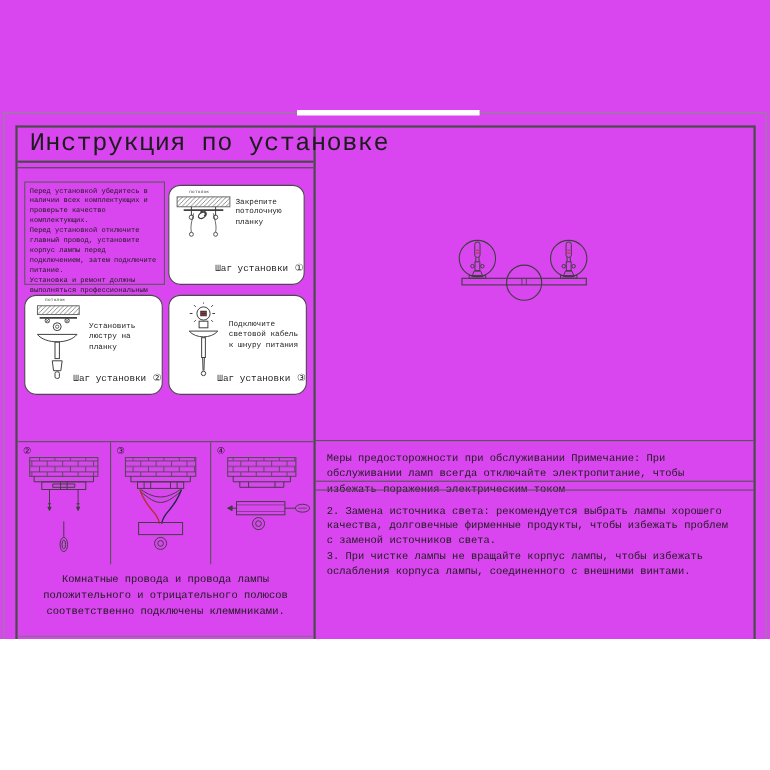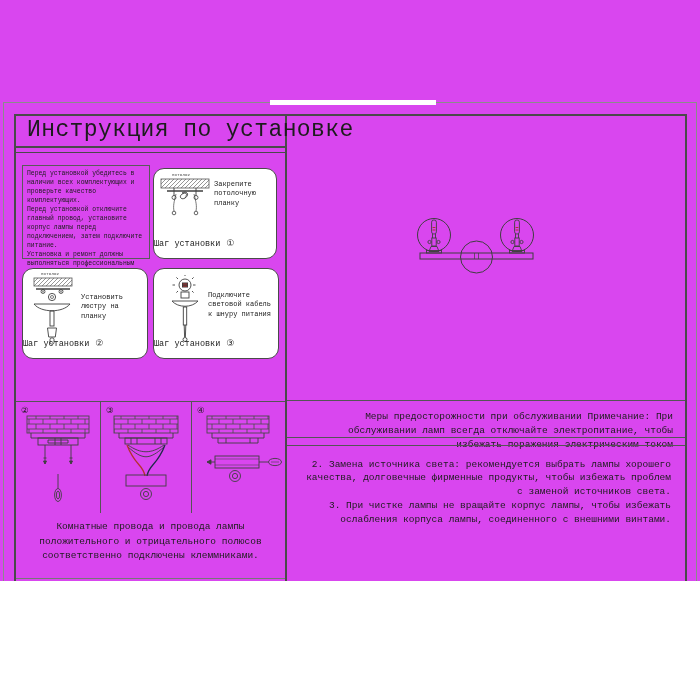--- a/index.html
+++ b/index.html
@@ -11,35 +11,35 @@
   #outer-frame{position:absolute;left:3px;top:102px;width:692px;height:502px;
                border:1px solid #8b8b8b;}
   #outer-frame .gap-top{position:absolute;left:266px;top:-3px;width:166px;height:5px;background:#fff;}
   #outer-frame .gap-bottom{position:absolute;left:274px;bottom:-3px;width:214px;height:5px;background:#fff;}
 
   
   #inner-frame{position:absolute;left:14px;top:114px;width:669px;height:471px;
                border:2px solid #4a4a4a;}
 
   #left-col{position:absolute;left:0;top:0;width:269px;height:100%;border-right:2px solid #4a4a4a;}
-  #right-col{position:absolute;left:271px;top:0;right:0;bottom:0;text-align:right;}
+  #right-col{position:absolute;left:271px;top:0;right:0;bottom:0;}
 
   #title-bar{position:absolute;left:0;top:0;right:0;height:30px;border-bottom:2px solid #4a4a4a;
              font-size:23px;line-height:29px;padding-left:11px;letter-spacing:0.4px;white-space:nowrap;}
   #title-rule{position:absolute;left:0;top:36px;right:0;border-top:1.5px solid #4a4a4a;}
 
   #intro-box{position:absolute;left:6px;top:49px;width:118px;height:84px;border:1px solid #5a5a5a;
              padding:4px;font-size:6.4px;line-height:1.4;text-align:left;white-space:pre-line;}
 
   .step-box{position:absolute;border:1.2px solid #4a4a4a;border-radius:11px;background:#fff;}
   #step-box-1{left:137px;top:52px;width:122px;height:89px;}
   #step-box-2{left:6px;top:152px;width:124px;height:89px;}
   #step-box-3{left:137px;top:152px;width:124px;height:89px;}
   .step-caption{position:absolute;font-size:7px;line-height:1.35;}
-  .step-footer{position:absolute;left:0;right:0;bottom:9px;text-align:left;font-size:8.5px;}
+  .step-footer{position:absolute;left:0;right:0;bottom:9px;text-align:right;font-size:8.5px;}
   .step-footer .num{margin-left:6px;font-size:9px;}
   .ceiling-label{position:absolute;font-size:4px;color:#333;letter-spacing:0.2px;}
 
   #panels{position:absolute;left:0;top:285px;right:0;height:111px;border-top:1px solid #555;display:flex;}
   .panel{position:relative;height:100%;}
   .panel-1{width:84px;border-right:1px solid #555;}
   .panel-2{width:90px;border-right:1px solid #555;}
   .panel-3{flex:1;}
   .panel-num{position:absolute;left:5px;top:3px;font-size:8.5px;}
 

